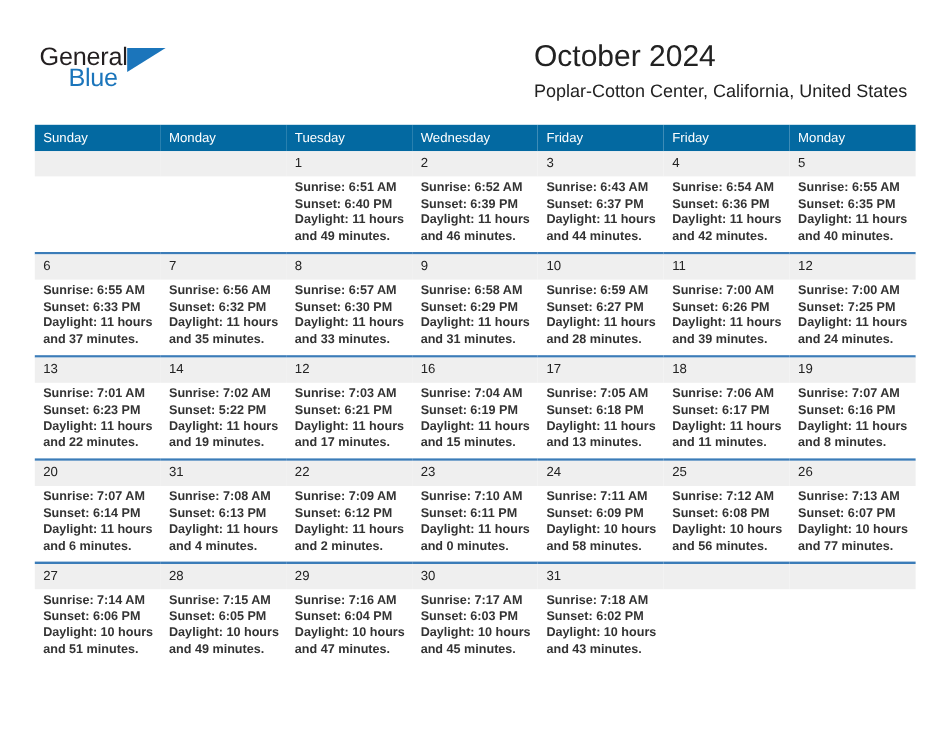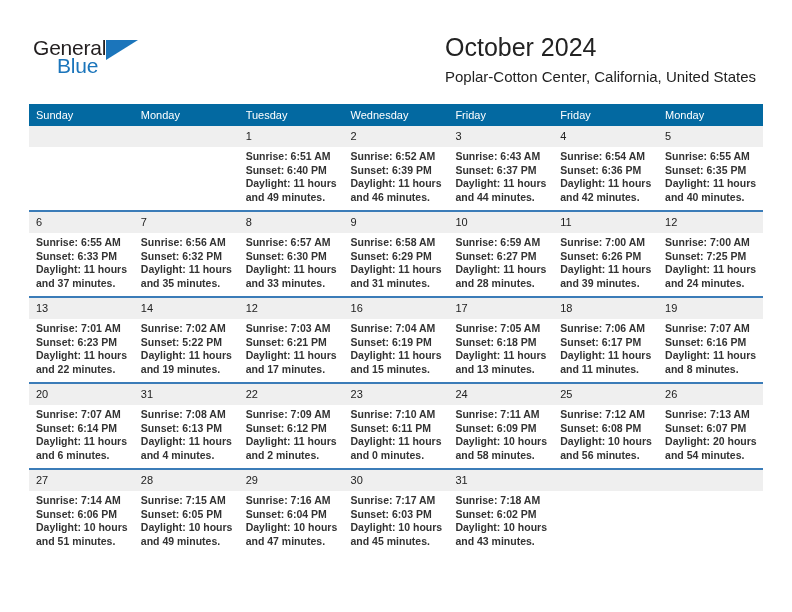--- a/index.html
+++ b/index.html
@@ -448,21 +448,21 @@
                 <div class="daylight">Daylight: 10 hours and 56 minutes.</div>
               </div>
             </div>
           </td>
           <td>
             <div class="daycell filled">
               <div class="daynum">26</div>
               <div class="details">
                 <div>Sunrise: 7:13 AM</div>
                 <div>Sunset: 6:07 PM</div>
-                <div class="daylight">Daylight: 20 hours and 54 minutes.</div>
+                <div class="daylight">Daylight: 10 hours and 77 minutes.</div>
               </div>
             </div>
           </td>
         </tr>
         <tr class="week">
           <td>
             <div class="daycell filled">
               <div class="daynum">27</div>
               <div class="details">
                 <div>Sunrise: 7:14 AM</div>

